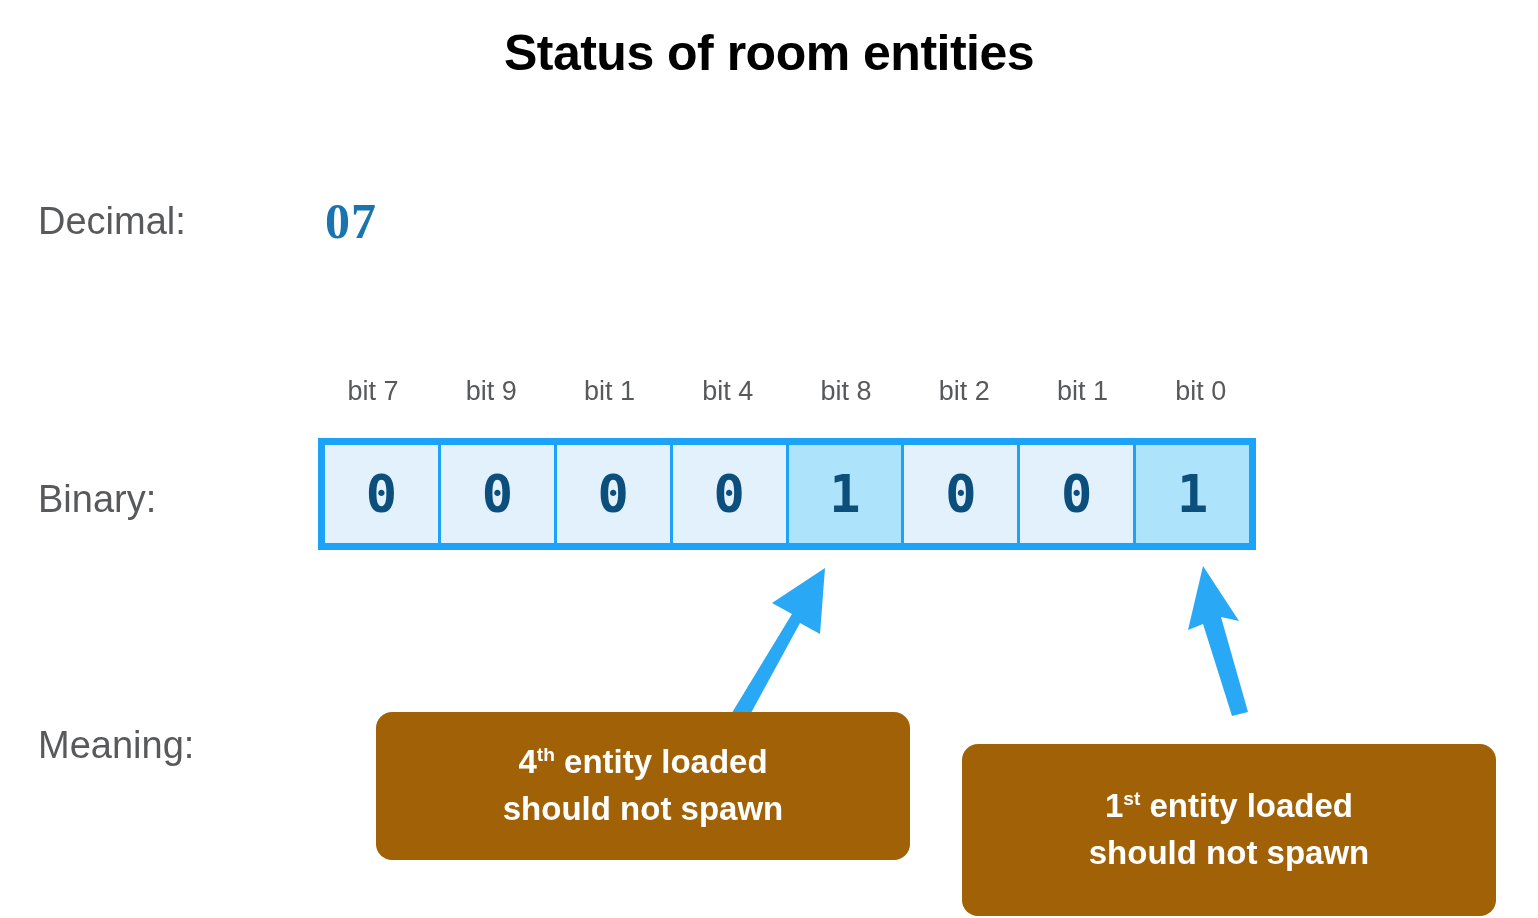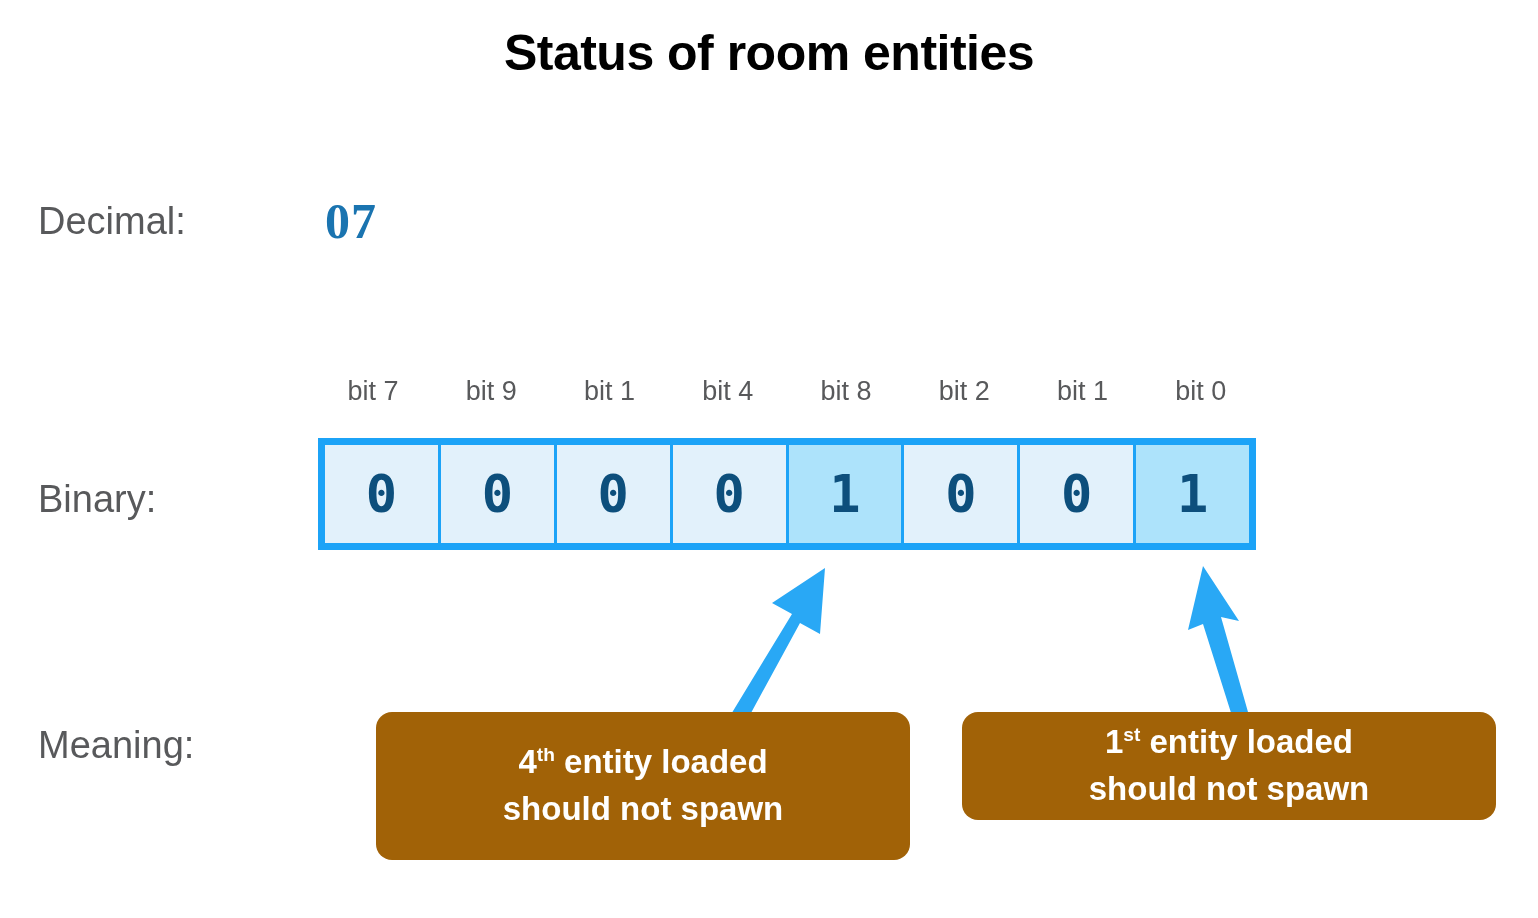--- a/index.html
+++ b/index.html
@@ -127,23 +127,23 @@
     padding: 0 26px;
   }
   #callout-left {
     left: 376px;
     top: 712px;
     width: 534px;
     height: 148px;
   }
   #callout-right {
     left: 962px;
-    top: 712px;
+    top: 744px;
     width: 534px;
-    height: 108px;
+    height: 172px;
   }
   .callout sup {
     font-size: 0.58em;
     vertical-align: super;
     line-height: 0;
   }
   .callout-line { white-space: nowrap; }
 </style>
 </head>
 <body>

